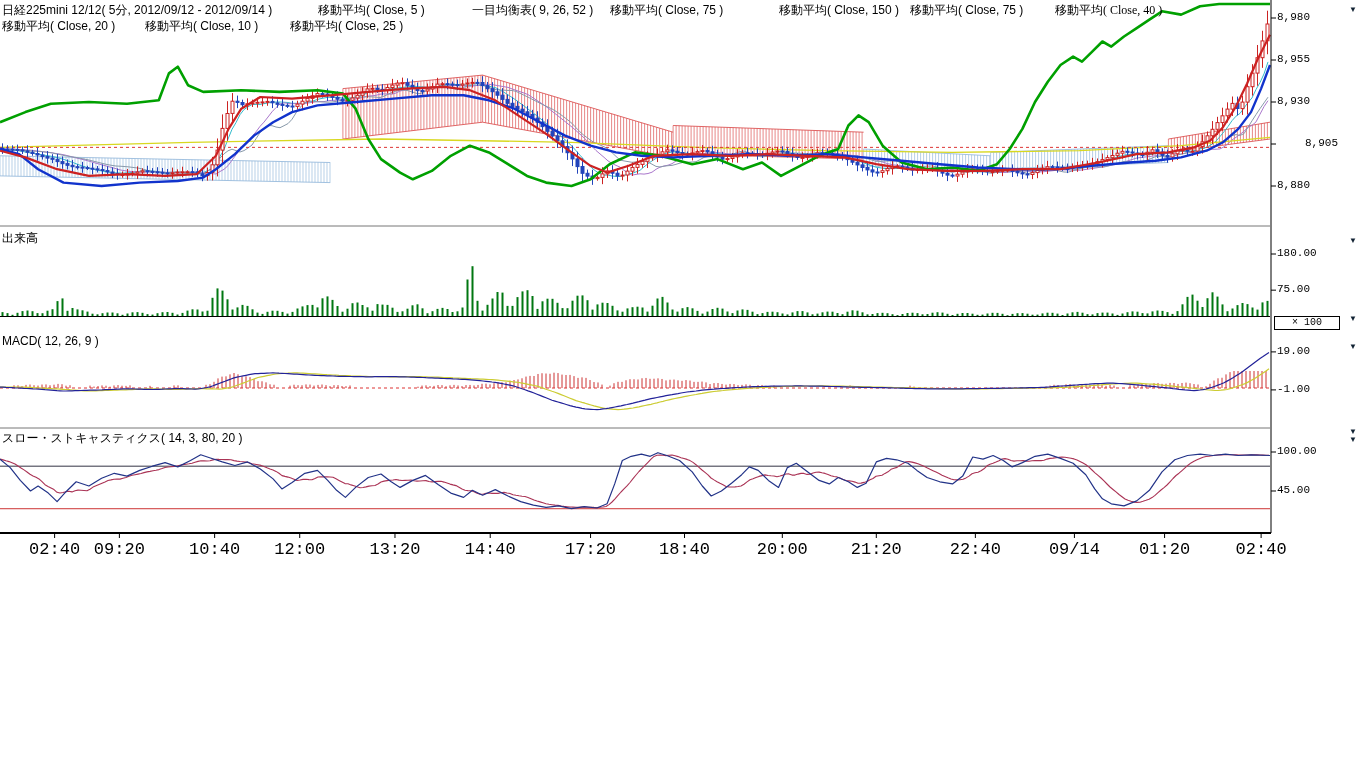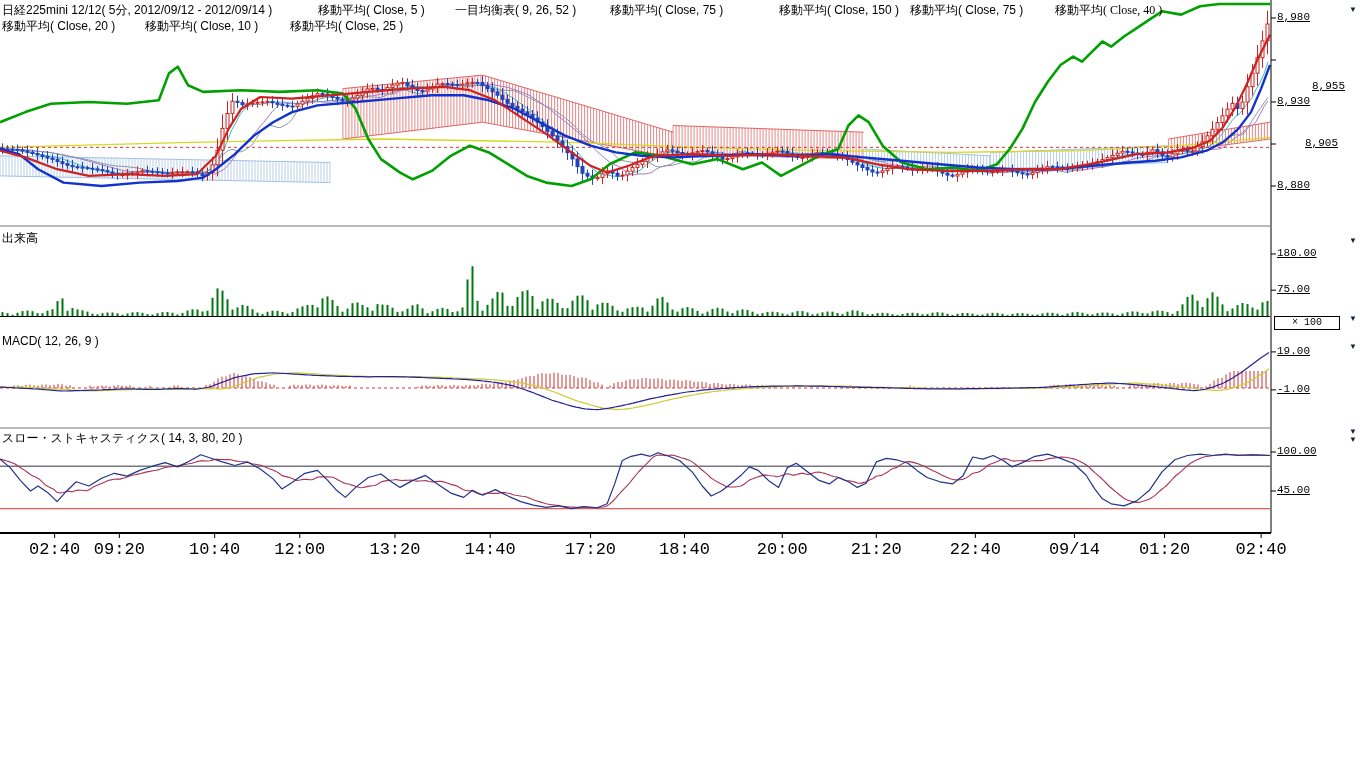--- a/index.html
+++ b/index.html
@@ -2,21 +2,21 @@
 <html><head>
 <meta charset="utf-8">
 <style>
   html,body{margin:0;padding:0;background:#fff;}
   .screen{position:relative;width:1366px;height:600px;background:#fff;overflow:hidden;
           font-family:"Liberation Sans","DejaVu Sans",sans-serif;}
   #chart-svg{position:absolute;left:0;top:0;z-index:1;}
   .txt{position:absolute;white-space:pre;color:#000;z-index:3;}
   .hdr-item{font-size:12px;}
   .pane-label{font-size:12px;}
-  .axis-label{font-size:11px;font-family:"Liberation Mono","DejaVu Sans Mono",monospace;text-decoration:underline;}
+  .axis-label{font-size:11px;font-family:"Liberation Mono","DejaVu Sans Mono",monospace;}
   .time-label{font-size:17px;transform:translateX(-50%);font-family:"Liberation Mono","DejaVu Sans Mono",monospace;}
   .arrow{position:absolute;left:1349px;font-size:8px;color:#123;z-index:3;cursor:pointer;line-height:8px;}
   .badge{position:absolute;left:1274px;top:316px;border:1px solid #000;font-size:10px;line-height:12px;
          padding:0 17px;background:#fff;z-index:3;font-family:"Liberation Mono","DejaVu Sans Mono",monospace;}
 </style>
 </head>
 <body>
 
 <div class="screen">
   <svg id="chart-svg" width="1366" height="768">
@@ -1469,41 +1469,41 @@
       <line x1="876.3" y1="533" x2="876.3" y2="538" stroke="#000" stroke-width="1"></line>
       <line x1="975.36" y1="533" x2="975.36" y2="538" stroke="#000" stroke-width="1"></line>
       <line x1="1074.42" y1="533" x2="1074.42" y2="538" stroke="#000" stroke-width="1"></line>
       <line x1="1164.5900000000001" y1="533" x2="1164.5900000000001" y2="538" stroke="#000" stroke-width="1"></line>
       <line x1="1261.11" y1="533" x2="1261.11" y2="538" stroke="#000" stroke-width="1"></line>
     </svg>
 
   <div id="header-row1">
       <div class="txt hdr-item" style="left: 2px; top: 2px;">日経225mini 12/12( 5分, 2012/09/12 - 2012/09/14 )</div>
       <div class="txt hdr-item" style="left: 318px; top: 2px;">移動平均( Close, 5 )</div>
-      <div class="txt hdr-item" style="left: 455px; top: 2px;">一目均衡表( 9, 26, 52 )</div>
+      <div class="txt hdr-item" style="left: 472px; top: 2px;">一目均衡表( 9, 26, 52 )</div>
       <div class="txt hdr-item" style="left: 610px; top: 2px;">移動平均( Close, 75 )</div>
       <div class="txt hdr-item" style="left: 755px; top: 2px; margin-left: 24px;">移動平均( Close, 150 )</div>
       <div class="txt hdr-item" style="left: 910px; top: 2px;">移動平均( Close, 75 )</div>
       <div class="txt hdr-item" style="left: 1055px; top: 2px; font-family: Liberation Serif, serif;">移動平均( Close, 40 )</div>
     </div>
   <div id="header-row2">
       <div class="txt hdr-item" style="left: 2px; top: 18px;">移動平均( Close, 20 )</div>
       <div class="txt hdr-item" style="left: 145px; top: 18px;">移動平均( Close, 10 )</div>
       <div class="txt hdr-item" style="left: 290px; top: 18px;">移動平均( Close, 25 )</div>
     </div>
 
   <div class="txt pane-label" style="left:2px;top:230px;">出来高</div>
   <div class="txt pane-label" style="left:2px;top:334px;">MACD( 12, 26, 9 )</div>
   <div class="txt pane-label" style="left:2px;top:430px;">スロー・ストキャスティクス( 14, 3, 80, 20 )</div>
 
   <div class="badge">× 100</div>
 
   <div id="axis-col">
       <div class="txt axis-label" style="left: 1277px; top: 11px;">8,980</div>
-      <div class="txt axis-label" style="left: 1312px; top: 53px; margin-top: 27px;">8,955</div>
+      <div class="txt axis-label" style="left: 1277px; top: 53px;">8,955</div>
       <div class="txt axis-label" style="left: 1277px; top: 95px;">8,930</div>
       <div class="txt axis-label" style="left: 1305px; top: 137px;">8,905</div>
       <div class="txt axis-label" style="left: 1277px; top: 179px;">8,880</div>
       <div class="txt axis-label" style="left: 1277px; top: 247.008px;">180.00</div>
       <div class="txt axis-label" style="left: 1277px; top: 283.17px;">75.00</div>
       <div class="txt axis-label" style="left: 1277px; top: 344.9px;">19.00</div>
       <div class="txt axis-label" style="left: 1277px; top: 382.9px;">-1.00</div>
       <div class="txt axis-label" style="left: 1277px; top: 445px;">100.00</div>
       <div class="txt axis-label" style="left: 1277px; top: 483.995px;">45.00</div>
     </div>

